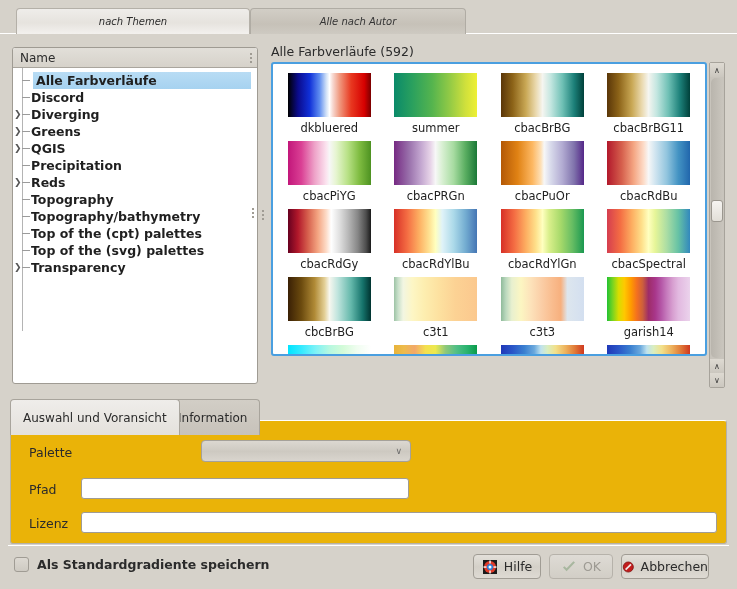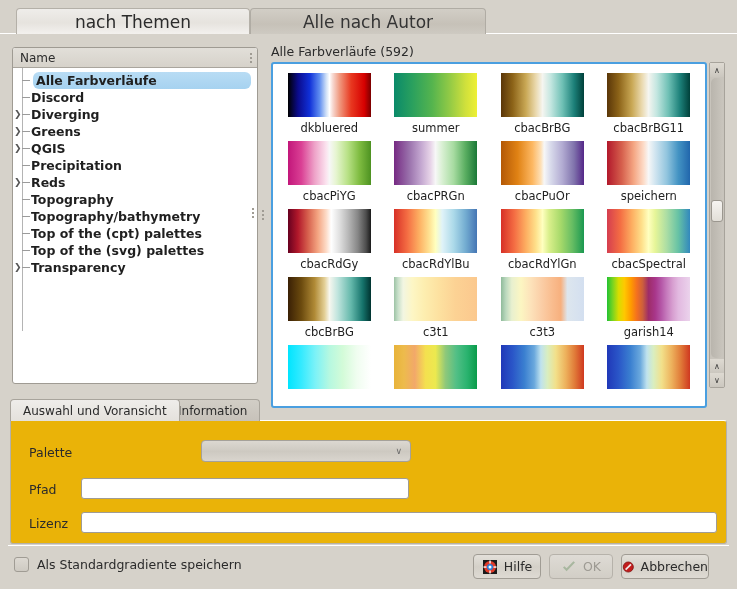--- a/index.html
+++ b/index.html
@@ -16,31 +16,32 @@
 
   
   .tabbar { position: absolute; left: 0; top: 8px; width: 737px; height: 26px; }
   .tabbar-line { position: absolute; left: 0; top: 33px; width: 737px; height: 1px; background: #ffffff; }
   .tab {
     position: absolute; top: 0; height: 26px;
     border: 1px solid #a8a49c;
     border-bottom: none;
     border-radius: 4px 4px 0 0;
     display: flex; align-items: center; justify-content: center;
-    font-size: 17px; color: #2b2b2b;
+    font-size: 10px; color: #2b2b2b;
     cursor: default;
+    font-style: italic;
   }
   .tab.selected {
     background: linear-gradient(to bottom, #efedea 0%, #e6e3de 55%, #f3f1ee 100%);
     left: 16px; width: 234px; z-index: 3;
     border-color: #b4b0a8;
   }
   .tab.unselected {
     background: linear-gradient(to bottom, #d2cec6 0%, #c6c1b8 60%, #cecac2 100%);
-    left: 250px; width: 236px; z-index: 2;
+    left: 250px; width: 216px; z-index: 2;
     border-color: #b0aca4;
     color: #343434;
   }
 
   
   .content { position: absolute; left: 0; top: 34px; width: 737px; height: 362px; }
 
   
   .tree-wrap {
     position: absolute; left: 12px; top: 13px;
@@ -68,21 +69,21 @@
     padding-left: 18px;
     font-weight: bold; font-size: 12.5px;
     color: #1f1f1f;
     white-space: nowrap;
     cursor: default;
   }
   .tree-row.selected {
     background: linear-gradient(to bottom, #b8dcf4 0%, #a6d2f0 100%);
     margin: 0 6px 0 20px;
     padding-left: 3px;
-    border-radius: 6px;
+    border-radius: 0;
   }
   .tree-row .branch {
     position: absolute; left: 9px; top: 8px; width: 8px; height: 1px; background: #9b9b9b;
   }
   .tree-row.selected .branch { left: -11px; }
   .tree-row .expander {
     position: absolute; left: 1px; top: 4px;
     font-size: 9px; color: #555; line-height: 9px;
   }
   .tree-vline { position: absolute; left: 9px; top: 0; width: 1px; background: #b4b4b4; }
@@ -91,21 +92,21 @@
 
   
   .splitter { position: absolute; left: 259px; top: 13px; width: 8px; height: 337px; }
   .splitter-grip { position: absolute; left: 3px; top: 163px; width: 2px; height: 12px;
      background: repeating-linear-gradient(to bottom, #a09c94 0 2px, transparent 2px 4px); }
 
   
   .right-panel { position: absolute; left: 268px; top: 0; width: 457px; height: 362px; }
   .gallery-title { position: absolute; left: 3px; top: 10px; font-size: 12.5px; color: #2b2b2b; }
   .gallery-box {
-    position: absolute; left: 3px; top: 28px; width: 436px; height: 346px;
+    position: absolute; left: 3px; top: 28px; width: 436px; height: 294px;
     background: #ffffff; border: 2px solid #4a9fe0; border-radius: 3px;
     overflow: hidden;
   }
   .gallery-grid {
     display: grid; grid-template-columns: repeat(4, 1fr);
     padding: 4px 3px 0 3px;
     row-gap: 0px;
   }
   .grad-cell { display: flex; flex-direction: column; align-items: center; padding-top: 5px; cursor: default; }
   .grad-swatch { width: 83px; height: 44px; }
@@ -130,21 +131,21 @@
   .vscroll-thumb {
     position: absolute; left: 1px; top: 137px; width: 12px; height: 22px;
     background: linear-gradient(to bottom, #f6f4f1, #e2dfd8);
     border: 1px solid #9b978f; border-radius: 3px;
   }
 
   
   .lower { position: absolute; left: 8px; top: 399px; width: 721px; height: 145px; }
   .lower-tabs { position: absolute; left: 0; top: 0; height: 22px; width: 100%; }
   .ltab {
-    position: absolute; top: 0; height: 22px;
+    position: absolute; top: 0; height: 36px;
     border: 1px solid #a8a49c; border-bottom: none;
     border-radius: 4px 4px 0 0;
     display: flex; align-items: center; justify-content: center;
     padding: 0 12px; font-size: 12px; cursor: default; text-align: center;
   }
   .ltab.sel { left: 2px; background: linear-gradient(to bottom,#efedea,#e4e1dc); z-index: 3; }
   .ltab.unsel { left: 157px; background: linear-gradient(to bottom,#d2cec6,#c7c2ba); z-index: 2; }
   .lower-frame {
     position: absolute; left: 2px; top: 21px; width: 717px; height: 124px;
     background: #eab308;
@@ -161,21 +162,21 @@
     padding-right: 8px;
   }
   .combo .chev { font-size: 9px; color: #6a6a6a; }
   .textfield {
     position: absolute; height: 21px;
     background: #ffffff; border: 1px solid #a09c94; border-radius: 3px;
   }
 
   
   .footer { position: absolute; left: 0; top: 548px; width: 737px; height: 41px; }
-  .cb-wrap { position: absolute; left: 14px; top: 9px; display: flex; align-items: center; cursor: default; }
+  .cb-wrap { position: absolute; left: 14px; top: 9px; display: flex; align-items: center; cursor: default; font-weight: bold; }
   .checkbox {
     width: 15px; height: 15px; border: 1px solid #a09c94; border-radius: 3px;
     background: linear-gradient(to bottom, #ddd9d2, #cecac2);
   }
   .cb-label { margin-left: 8px; font-size: 12.5px; color: #2b2b2b; }
 
   .btn {
     position: absolute; top: 6px; height: 25px;
     background: linear-gradient(to bottom, #e3e0da 0%, #d4d0c8 52%, #dedad3 100%);
     border: 1px solid #a09c94; border-radius: 4px;
@@ -301,21 +302,21 @@
             <div class="grad-cell">
               <div class="grad-swatch" style="background: linear-gradient(to right, rgb(118, 42, 131) 0%, rgb(153, 112, 171) 18%, rgb(194, 165, 207) 32%, rgb(231, 212, 232) 44%, rgb(247, 247, 247) 50%, rgb(217, 240, 211) 58%, rgb(166, 219, 160) 72%, rgb(90, 174, 97) 86%, rgb(27, 120, 55) 100%);"></div>
               <div class="grad-label">cbacPRGn</div>
             </div>
             <div class="grad-cell">
               <div class="grad-swatch" style="background: linear-gradient(to right, rgb(179, 88, 6) 0%, rgb(224, 130, 20) 20%, rgb(253, 184, 99) 38%, rgb(254, 224, 182) 48%, rgb(247, 247, 247) 52%, rgb(216, 218, 235) 60%, rgb(178, 171, 210) 74%, rgb(128, 115, 172) 88%, rgb(84, 39, 136) 100%);"></div>
               <div class="grad-label">cbacPuOr</div>
             </div>
             <div class="grad-cell">
               <div class="grad-swatch" style="background: linear-gradient(to right, rgb(178, 24, 43) 0%, rgb(214, 96, 77) 18%, rgb(244, 165, 130) 32%, rgb(253, 219, 199) 44%, rgb(247, 247, 247) 50%, rgb(209, 229, 240) 58%, rgb(146, 197, 222) 72%, rgb(67, 147, 195) 86%, rgb(33, 102, 172) 100%);"></div>
-              <div class="grad-label">speichern</div>
+              <div class="grad-label">cbacRdBu</div>
             </div>
             <div class="grad-cell">
               <div class="grad-swatch" style="background: linear-gradient(to right, rgb(103, 0, 31) 0%, rgb(178, 24, 43) 12%, rgb(214, 96, 77) 24%, rgb(244, 165, 130) 36%, rgb(253, 219, 199) 46%, rgb(255, 255, 255) 52%, rgb(224, 224, 224) 62%, rgb(186, 186, 186) 72%, rgb(135, 135, 135) 84%, rgb(77, 77, 77) 94%, rgb(26, 26, 26) 100%);"></div>
               <div class="grad-label">cbacRdGy</div>
             </div>
             <div class="grad-cell">
               <div class="grad-swatch" style="background: linear-gradient(to right, rgb(215, 48, 39) 0%, rgb(244, 109, 67) 16%, rgb(253, 174, 97) 30%, rgb(254, 224, 144) 42%, rgb(255, 255, 191) 50%, rgb(224, 243, 248) 58%, rgb(171, 217, 233) 72%, rgb(116, 173, 209) 86%, rgb(69, 117, 180) 100%);"></div>
               <div class="grad-label">cbacRdYlBu</div>
             </div>
             <div class="grad-cell">

